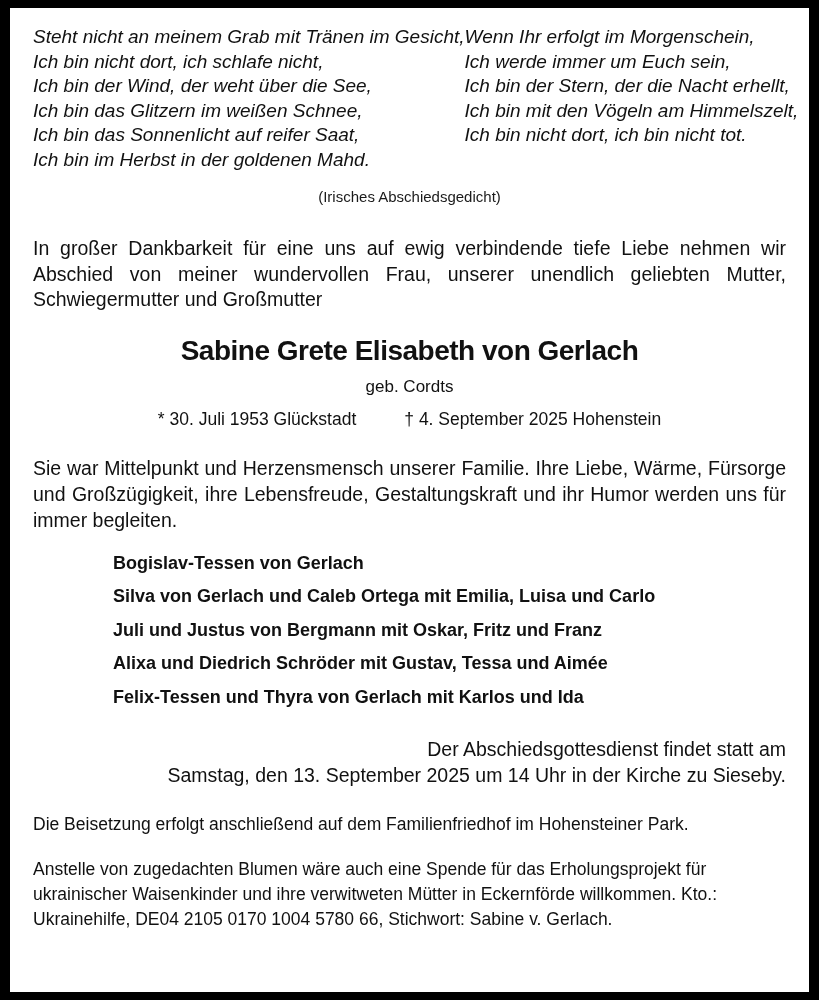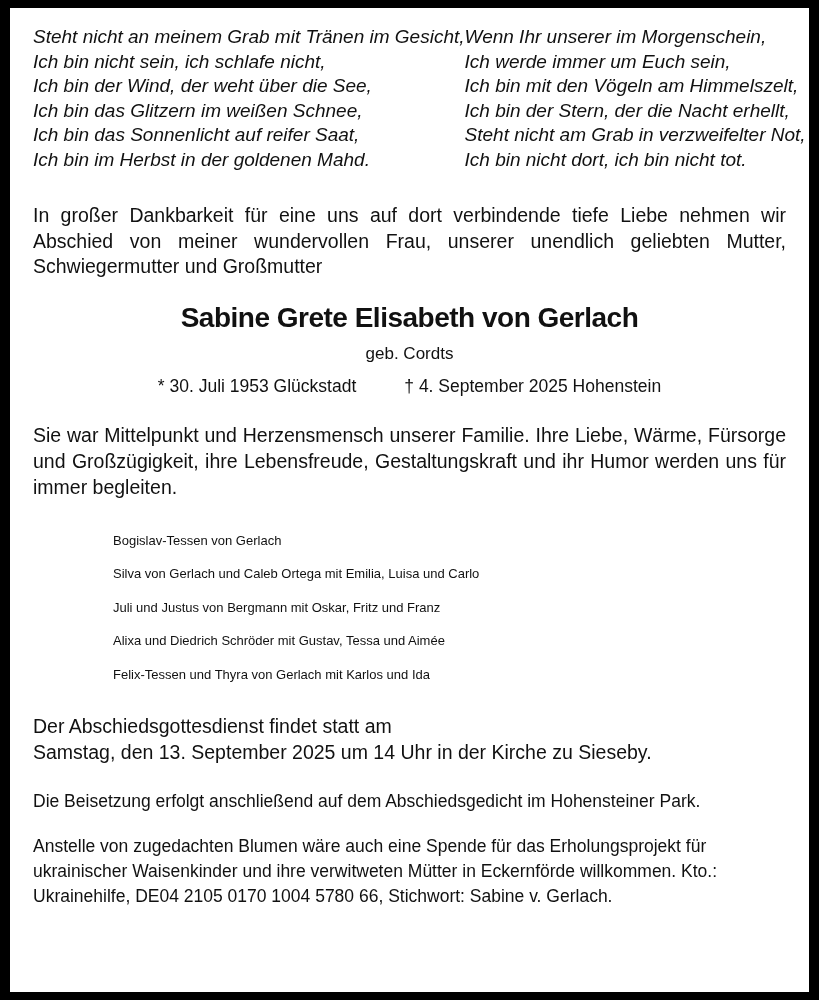--- a/index.html
+++ b/index.html
@@ -72,38 +72,38 @@
   }
   
   .tribute {
     margin-top: 25px;
     font-size: 19.5px;
     line-height: 26px;
     text-align: justify;
   }
   
   .family-list {
-    margin-top: 24px;
+    margin-top: 14px;
     margin-left: 80px;
-    font-weight: normal;
-    font-size: 13px;
+    font-weight: bold;
+    font-size: 18px;
   }
   .family-list .family-line {
     line-height: 33.5px;
     white-space: nowrap;
   }
   
   .residence {
     margin-top: 43px;
     font-size: 17px;
   }
   
   .service {
     margin-top: 22px;
-    text-align: left;
+    text-align: right;
     font-size: 19.5px;
     line-height: 26px;
   }
   
   .burial {
     margin-top: 26px;
     font-size: 17.5px;
   }
   
   .donation {
@@ -114,38 +114,38 @@
 </style>
 </head>
 <body>
 
 <div class="ad-frame">
   <div class="ad-inner">
 
     <div class="poem-row">
       <div class="poem-col">
         <div>Steht nicht an meinem Grab mit Tränen im Gesicht,</div>
-        <div>Ich bin nicht sein, ich schlafe nicht,</div>
+        <div>Ich bin nicht dort, ich schlafe nicht,</div>
         <div>Ich bin der Wind, der weht über die See,</div>
         <div>Ich bin das Glitzern im weißen Schnee,</div>
         <div>Ich bin das Sonnenlicht auf reifer Saat,</div>
         <div>Ich bin im Herbst in der goldenen Mahd.</div>
       </div>
       <div class="poem-col">
-        <div>Wenn Ihr unserer im Morgenschein,</div>
+        <div>Wenn Ihr erfolgt im Morgenschein,</div>
         <div>Ich werde immer um Euch sein,</div>
+        <div>Ich bin der Stern, der die Nacht erhellt,</div>
         <div>Ich bin mit den Vögeln am Himmelszelt,</div>
-        <div>Ich bin der Stern, der die Nacht erhellt,</div>
-        <div>Steht nicht am Grab in verzweifelter Not,</div>
         <div>Ich bin nicht dort, ich bin nicht tot.</div>
       </div>
     </div>
 
+    <div class="poem-attribution">(Irisches Abschiedsgedicht)</div>
 
-    <div class="intro">In großer Dankbarkeit für eine uns auf dort verbindende tiefe Liebe nehmen wir Abschied von meiner wundervollen Frau, unserer unendlich geliebten Mutter, Schwiegermutter und Großmutter</div>
+    <div class="intro">In großer Dankbarkeit für eine uns auf ewig verbindende tiefe Liebe nehmen wir Abschied von meiner wundervollen Frau, unserer unendlich geliebten Mutter, Schwiegermutter und Großmutter</div>
 
     <div class="deceased-name">Sabine Grete Elisabeth von Gerlach</div>
 
     <div class="maiden-name">geb. Cordts</div>
 
     <div class="dates-row">
       <span>* 30. Juli 1953 Glückstadt</span>
       <span>† 4. September 2025 Hohenstein</span>
     </div>
 
@@ -158,18 +158,18 @@
       <div class="family-line">Alixa und Diedrich Schröder mit Gustav, Tessa und Aimée</div>
       <div class="family-line">Felix-Tessen und Thyra von Gerlach mit Karlos und Ida</div>
     </div>
 
 
     <div class="service">
       <div>Der Abschiedsgottesdienst findet statt am</div>
       <div>Samstag, den 13. September 2025 um 14 Uhr in der Kirche zu Sieseby.</div>
     </div>
 
-    <div class="burial">Die Beisetzung erfolgt anschließend auf dem Abschiedsgedicht im Hohensteiner Park.</div>
+    <div class="burial">Die Beisetzung erfolgt anschließend auf dem Familienfriedhof im Hohensteiner Park.</div>
 
     <div class="donation">Anstelle von zugedachten Blumen wäre auch eine Spende für das Erholungsprojekt für ukrainischer Waisenkinder und ihre verwitweten Mütter in Eckernförde willkommen. Kto.: Ukrainehilfe, DE04 2105 0170 1004 5780 66, Stichwort: Sabine v. Gerlach.</div>
 
   </div>
 </div>
 
 </body></html>

